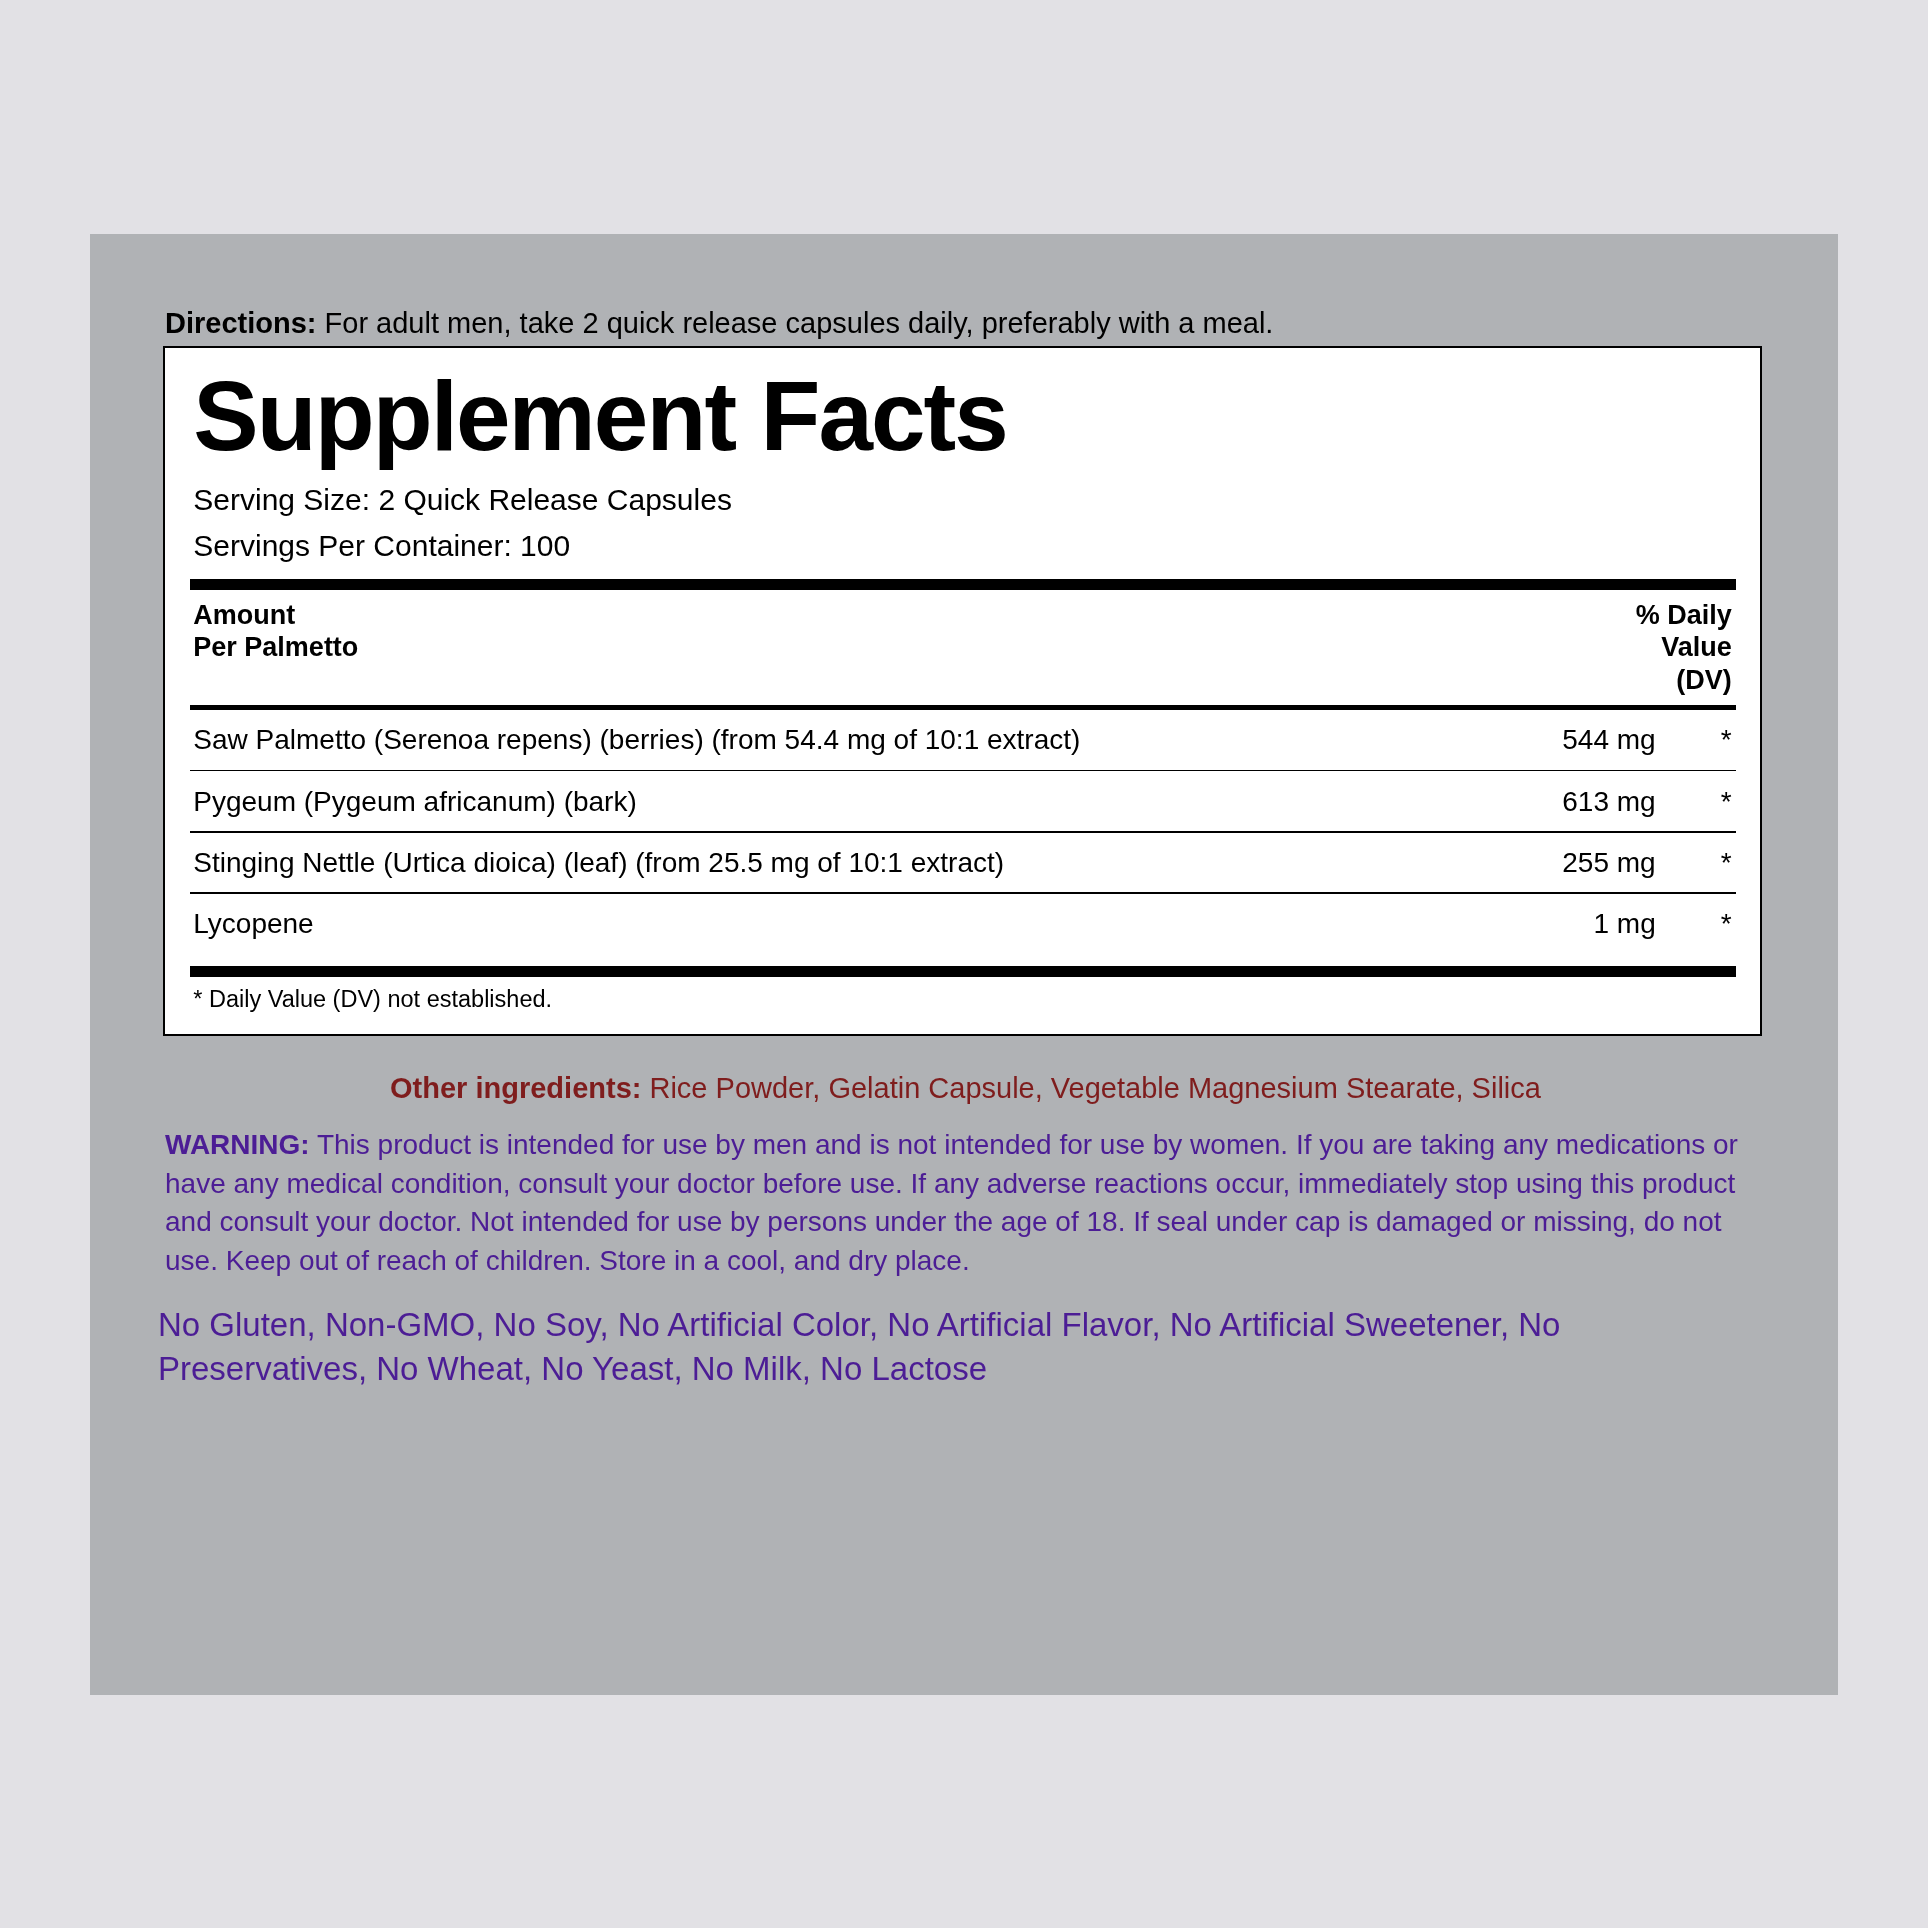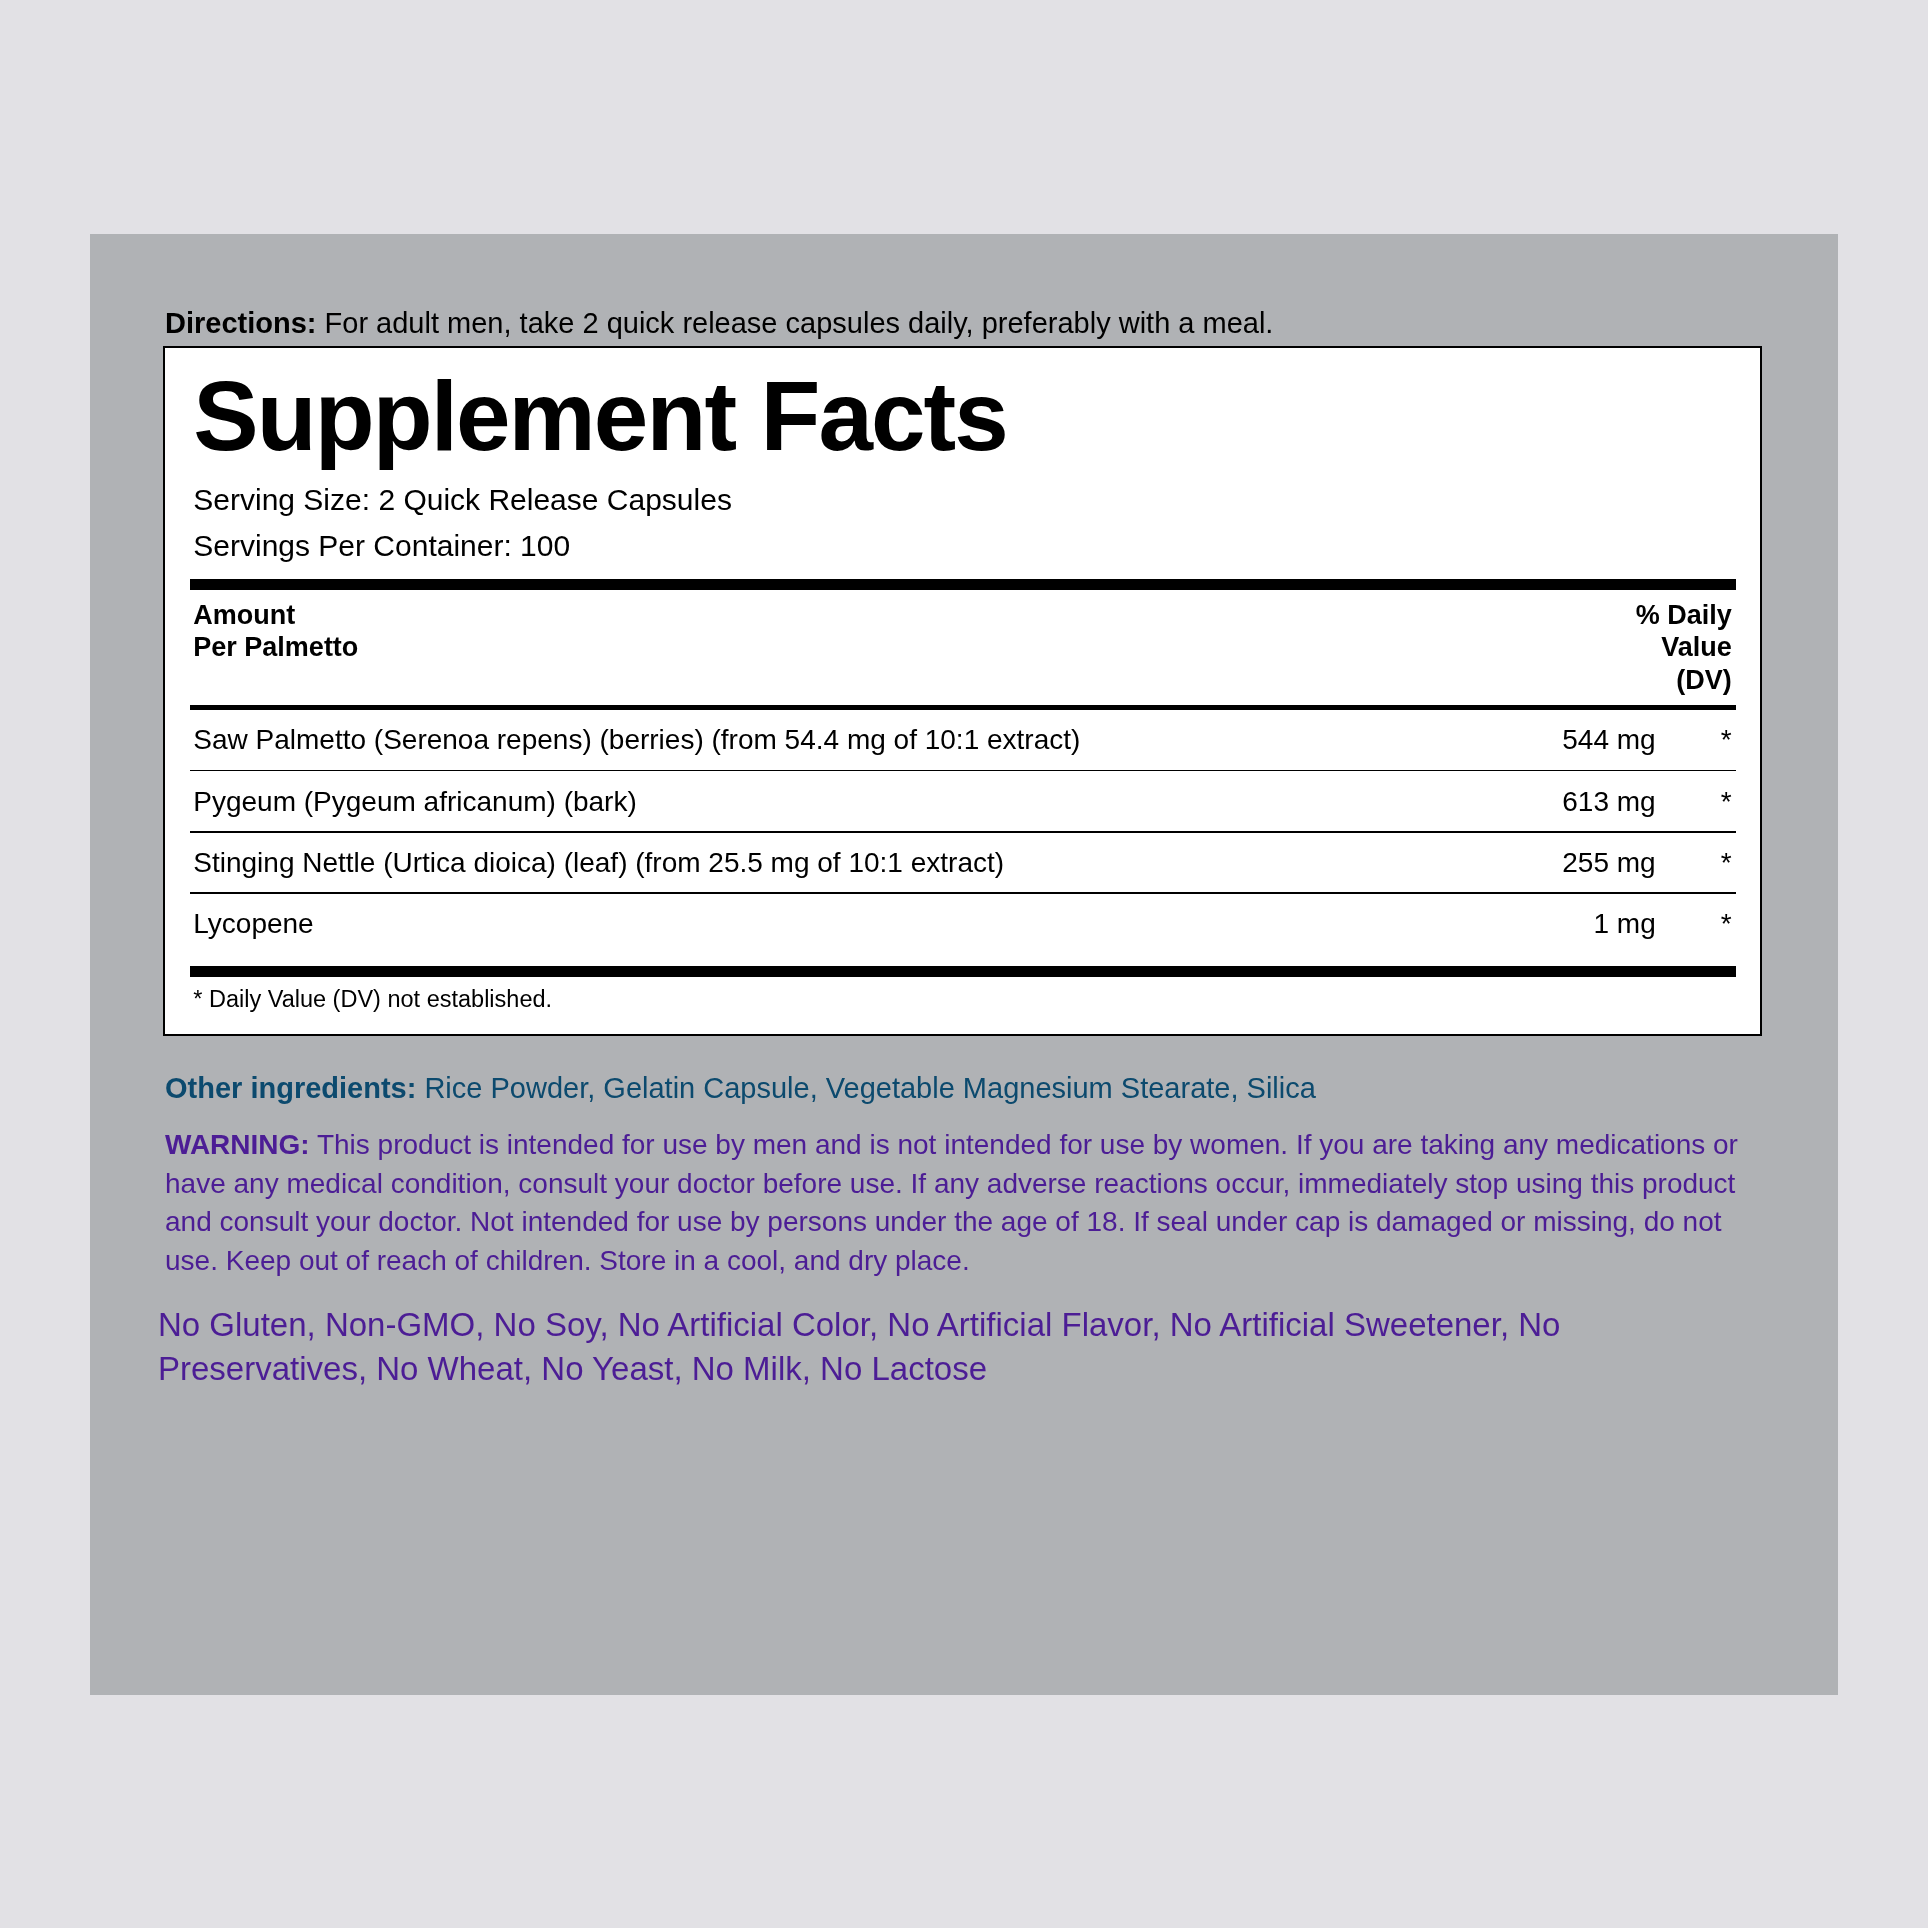--- a/index.html
+++ b/index.html
@@ -131,22 +131,23 @@
     color: #000;
     padding: 9.4px 3.8px 3.8px 3.8px;
   }
 
   .other-ing {
     position: absolute;
     left: 75px;
     top: 1031px;
     width: 1601px;
     font-size: 29px;
-    color: #0c4a6e;
+    color: #7f1d1d;
     line-height: 1.35;
+    text-align: center;
   }
   .other-ing b { font-weight: bold; }
 
   .warning {
     position: absolute;
     left: 75px;
     top: 1083px;
     width: 1601px;
     font-size: 28px;
     color: #4c1d95;

